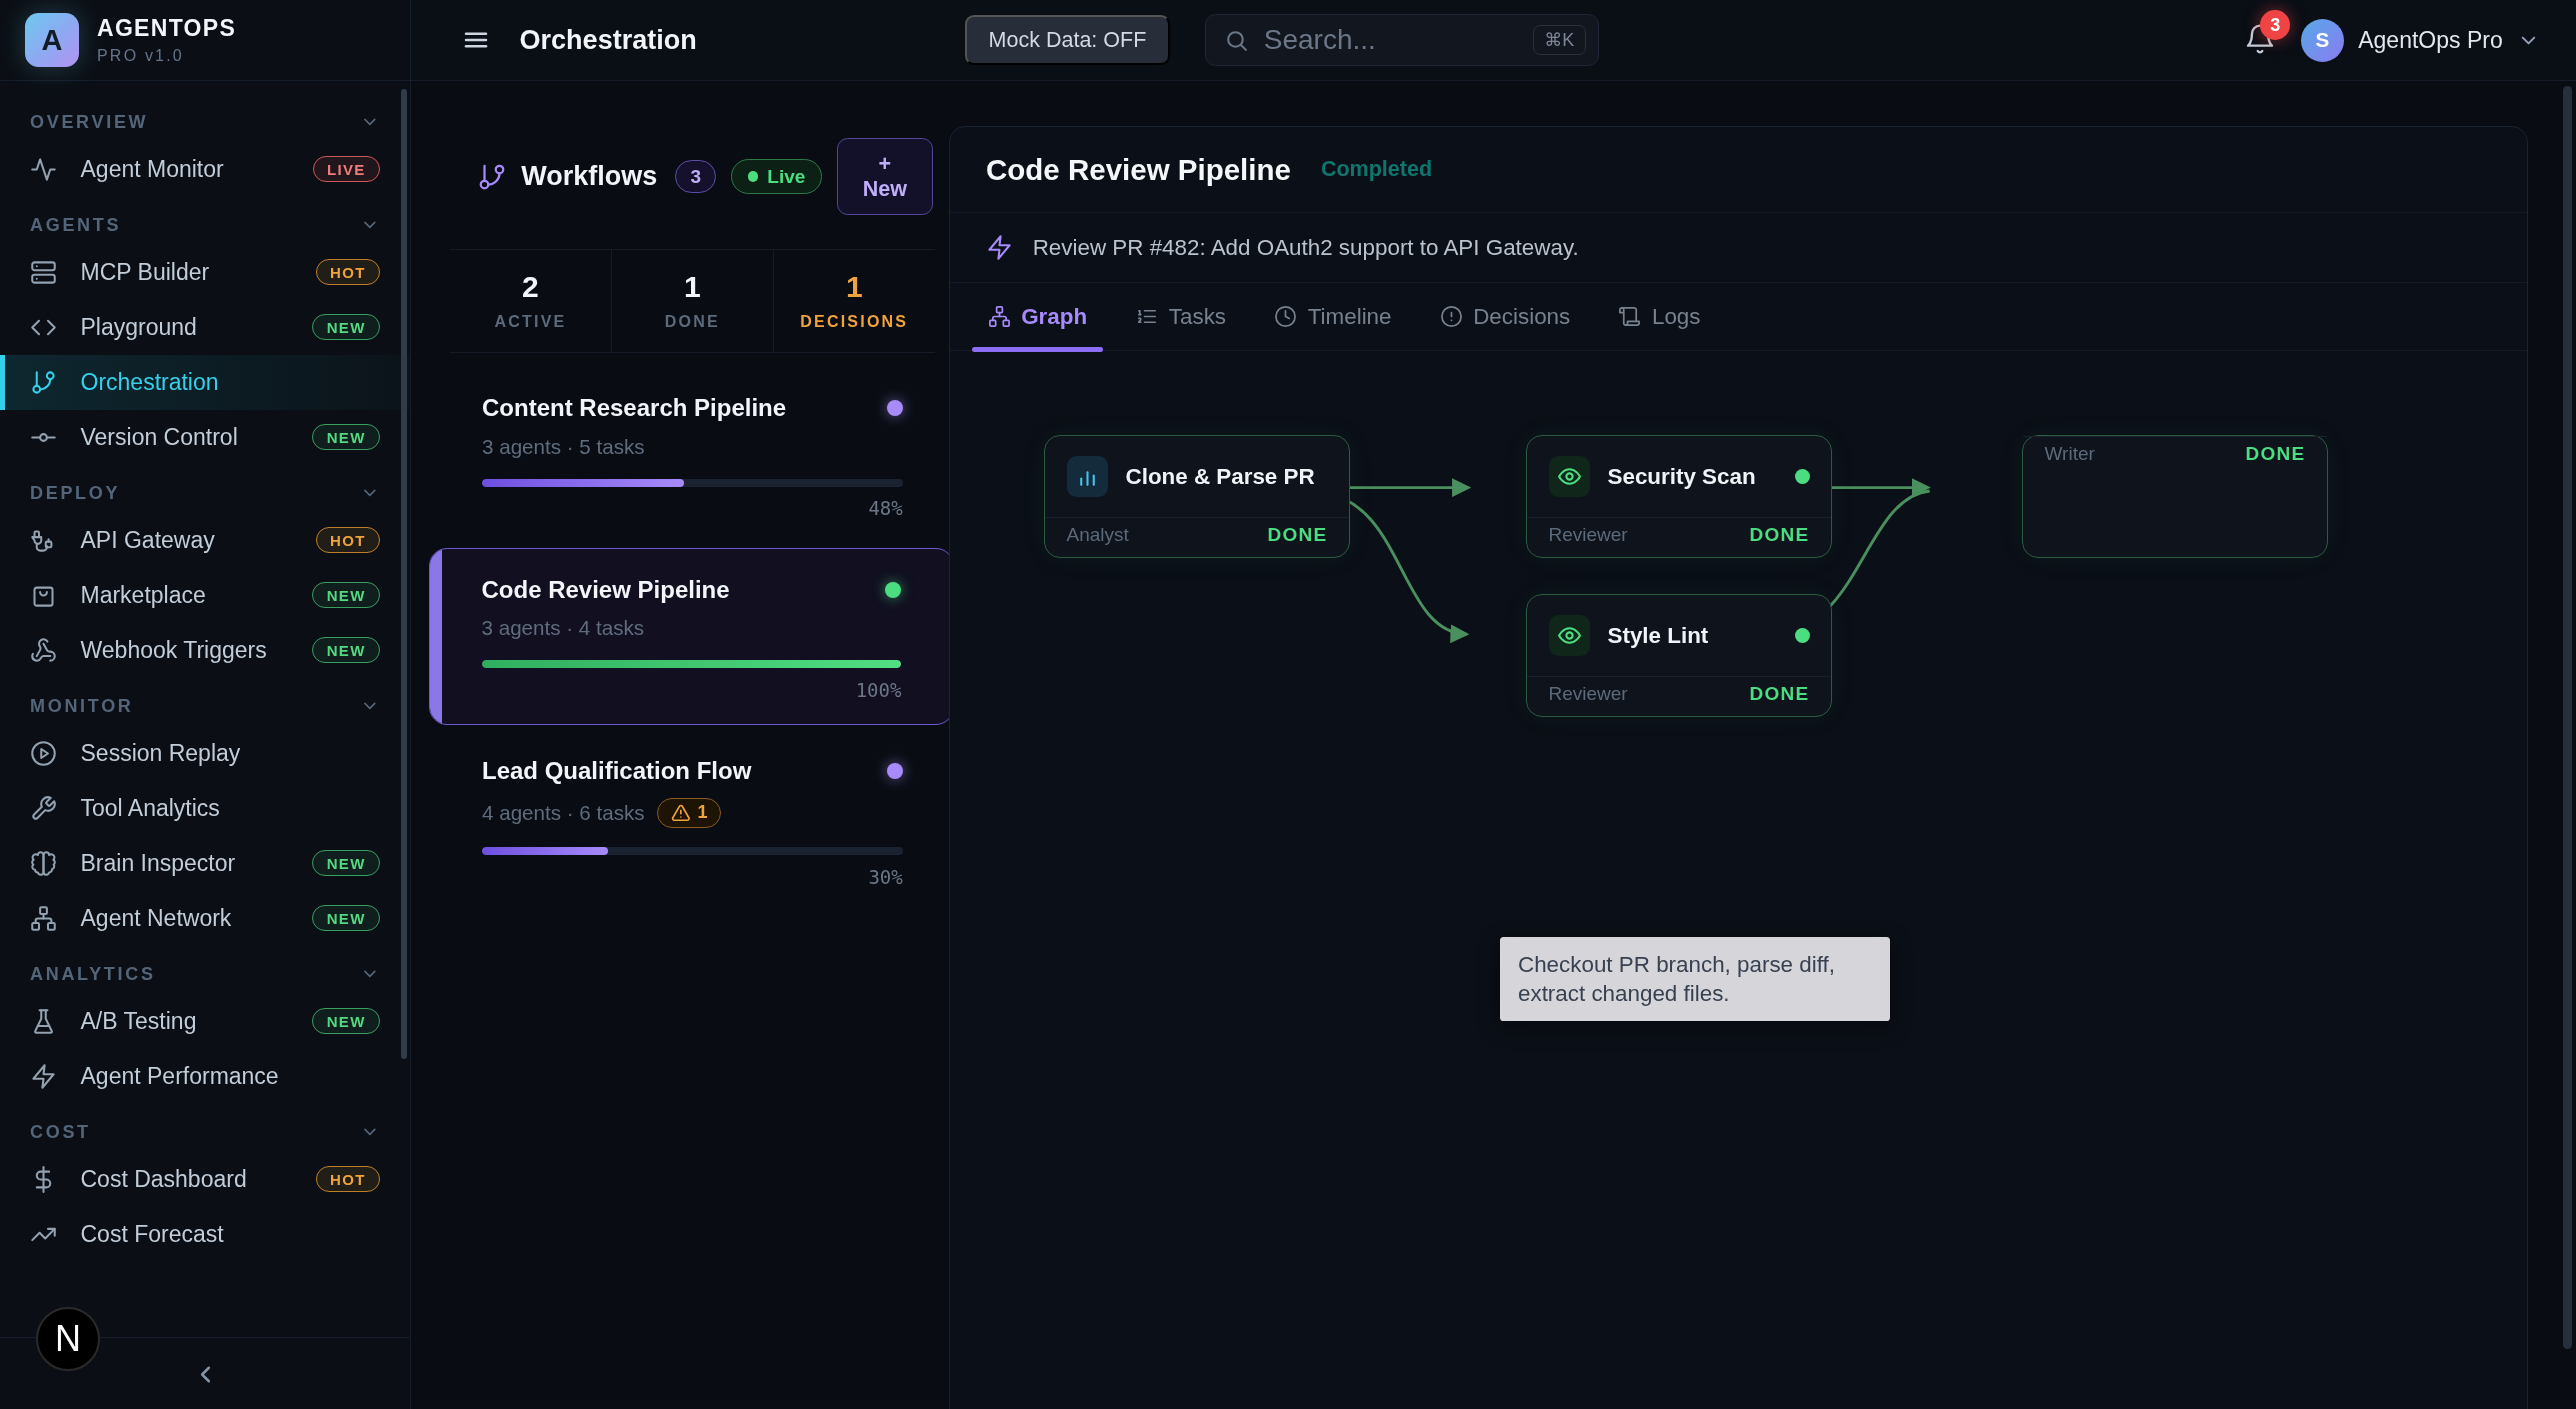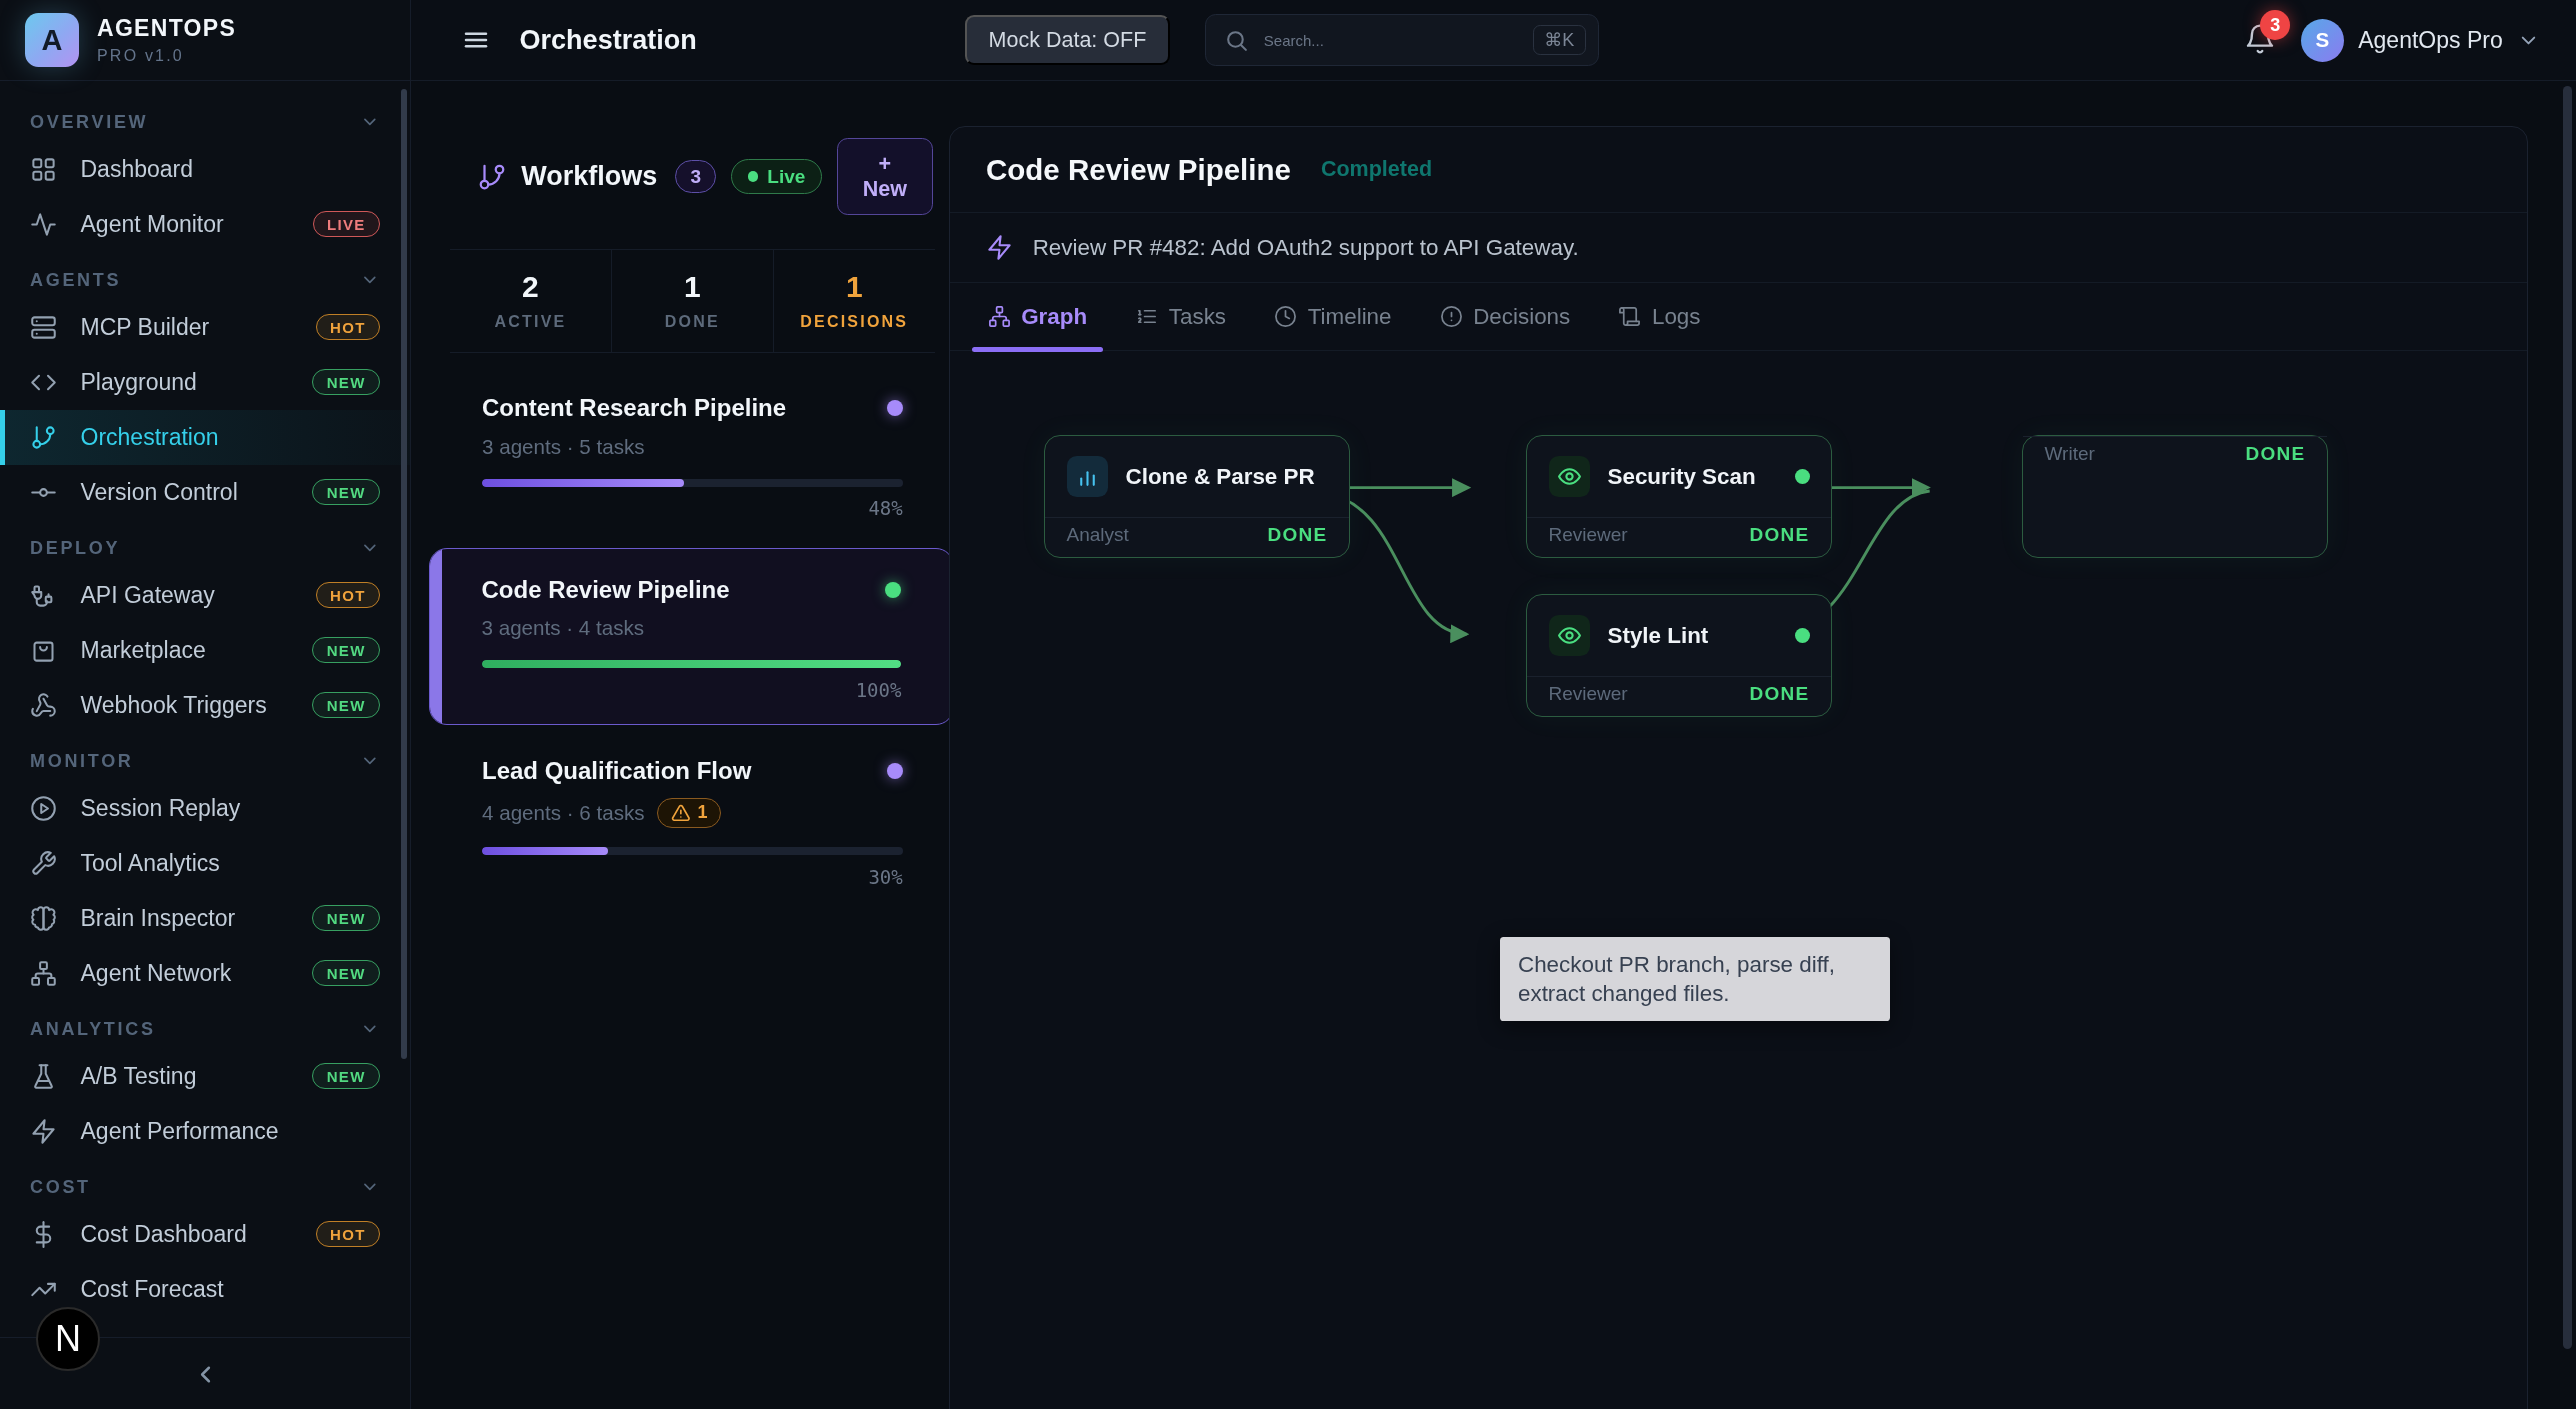--- a/index.html
+++ b/index.html
@@ -88,21 +88,21 @@
     border-radius:9px; cursor:pointer; white-space:nowrap;
   }
   .search-box {
     width:394px; height:52px; background:#11161f; border:1.8px solid #1f2736;
     border-radius:10.7px; display:flex; align-items:center; gap:14.3px; padding:0 12.5px 0 18px;
     margin-left:10.7px;
   }
   .search-box svg { color:#6b7687; flex:0 0 auto; }
   .search-box input {
     flex:1; background:transparent; border:none; outline:none;
-    color:#aab4c2; font-size:15px; font-family:inherit; min-width:0;
+    color:#aab4c2; font-size:28px; font-family:inherit; min-width:0;
   }
   .search-box input::placeholder { color:#6b7687; }
   .kbd-chip {
     border:1.8px solid #2a3240; border-radius:7.2px; color:#7c8696;
     font-size:18px; padding:5.4px 10.7px; line-height:1;
   }
   .bell-wrap { position:relative; margin-left:376px; cursor:pointer; }
   .bell-wrap svg { color:#c3ccd8; }
   .notif-badge {
     position:absolute; top:-12.5px; right:-14.3px; min-width:30px; height:30px;
@@ -247,31 +247,20 @@
     </div>
   </div>
 
   <nav class="nav">
 
     <div class="nav-section-label">
       <span>OVERVIEW</span>
       <svg width="19.7" height="19.7" viewBox="0 0 24 24" fill="none" stroke="currentColor" stroke-width="2" stroke-linecap="round" stroke-linejoin="round">
           <polyline points="6 9 12 15 18 9"></polyline>
         </svg>
-    </div>
-    <div class="nav-item">
-      <span class="nav-icon">
-          <svg width="27" height="27" viewBox="0 0 24 24" fill="none" stroke="currentColor" stroke-width="1.8" stroke-linecap="round" stroke-linejoin="round">
-            <rect x="3" y="3" width="7" height="7" rx="1.5"></rect>
-            <rect x="14" y="3" width="7" height="7" rx="1.5"></rect>
-            <rect x="14" y="14" width="7" height="7" rx="1.5"></rect>
-            <rect x="3" y="14" width="7" height="7" rx="1.5"></rect>
-          </svg>
-        </span>
-      <span class="nav-label">Dashboard</span>
     </div>
     <div class="nav-item">
       <span class="nav-icon">
           <svg width="27" height="27" viewBox="0 0 24 24" fill="none" stroke="currentColor" stroke-width="1.8" stroke-linecap="round" stroke-linejoin="round">
             <path d="M22 12h-4l-3 9L9 3l-3 9H2"></path>
           </svg>
         </span>
       <span class="nav-label">Agent Monitor</span>
       <span class="badge red">LIVE</span>
     </div>

